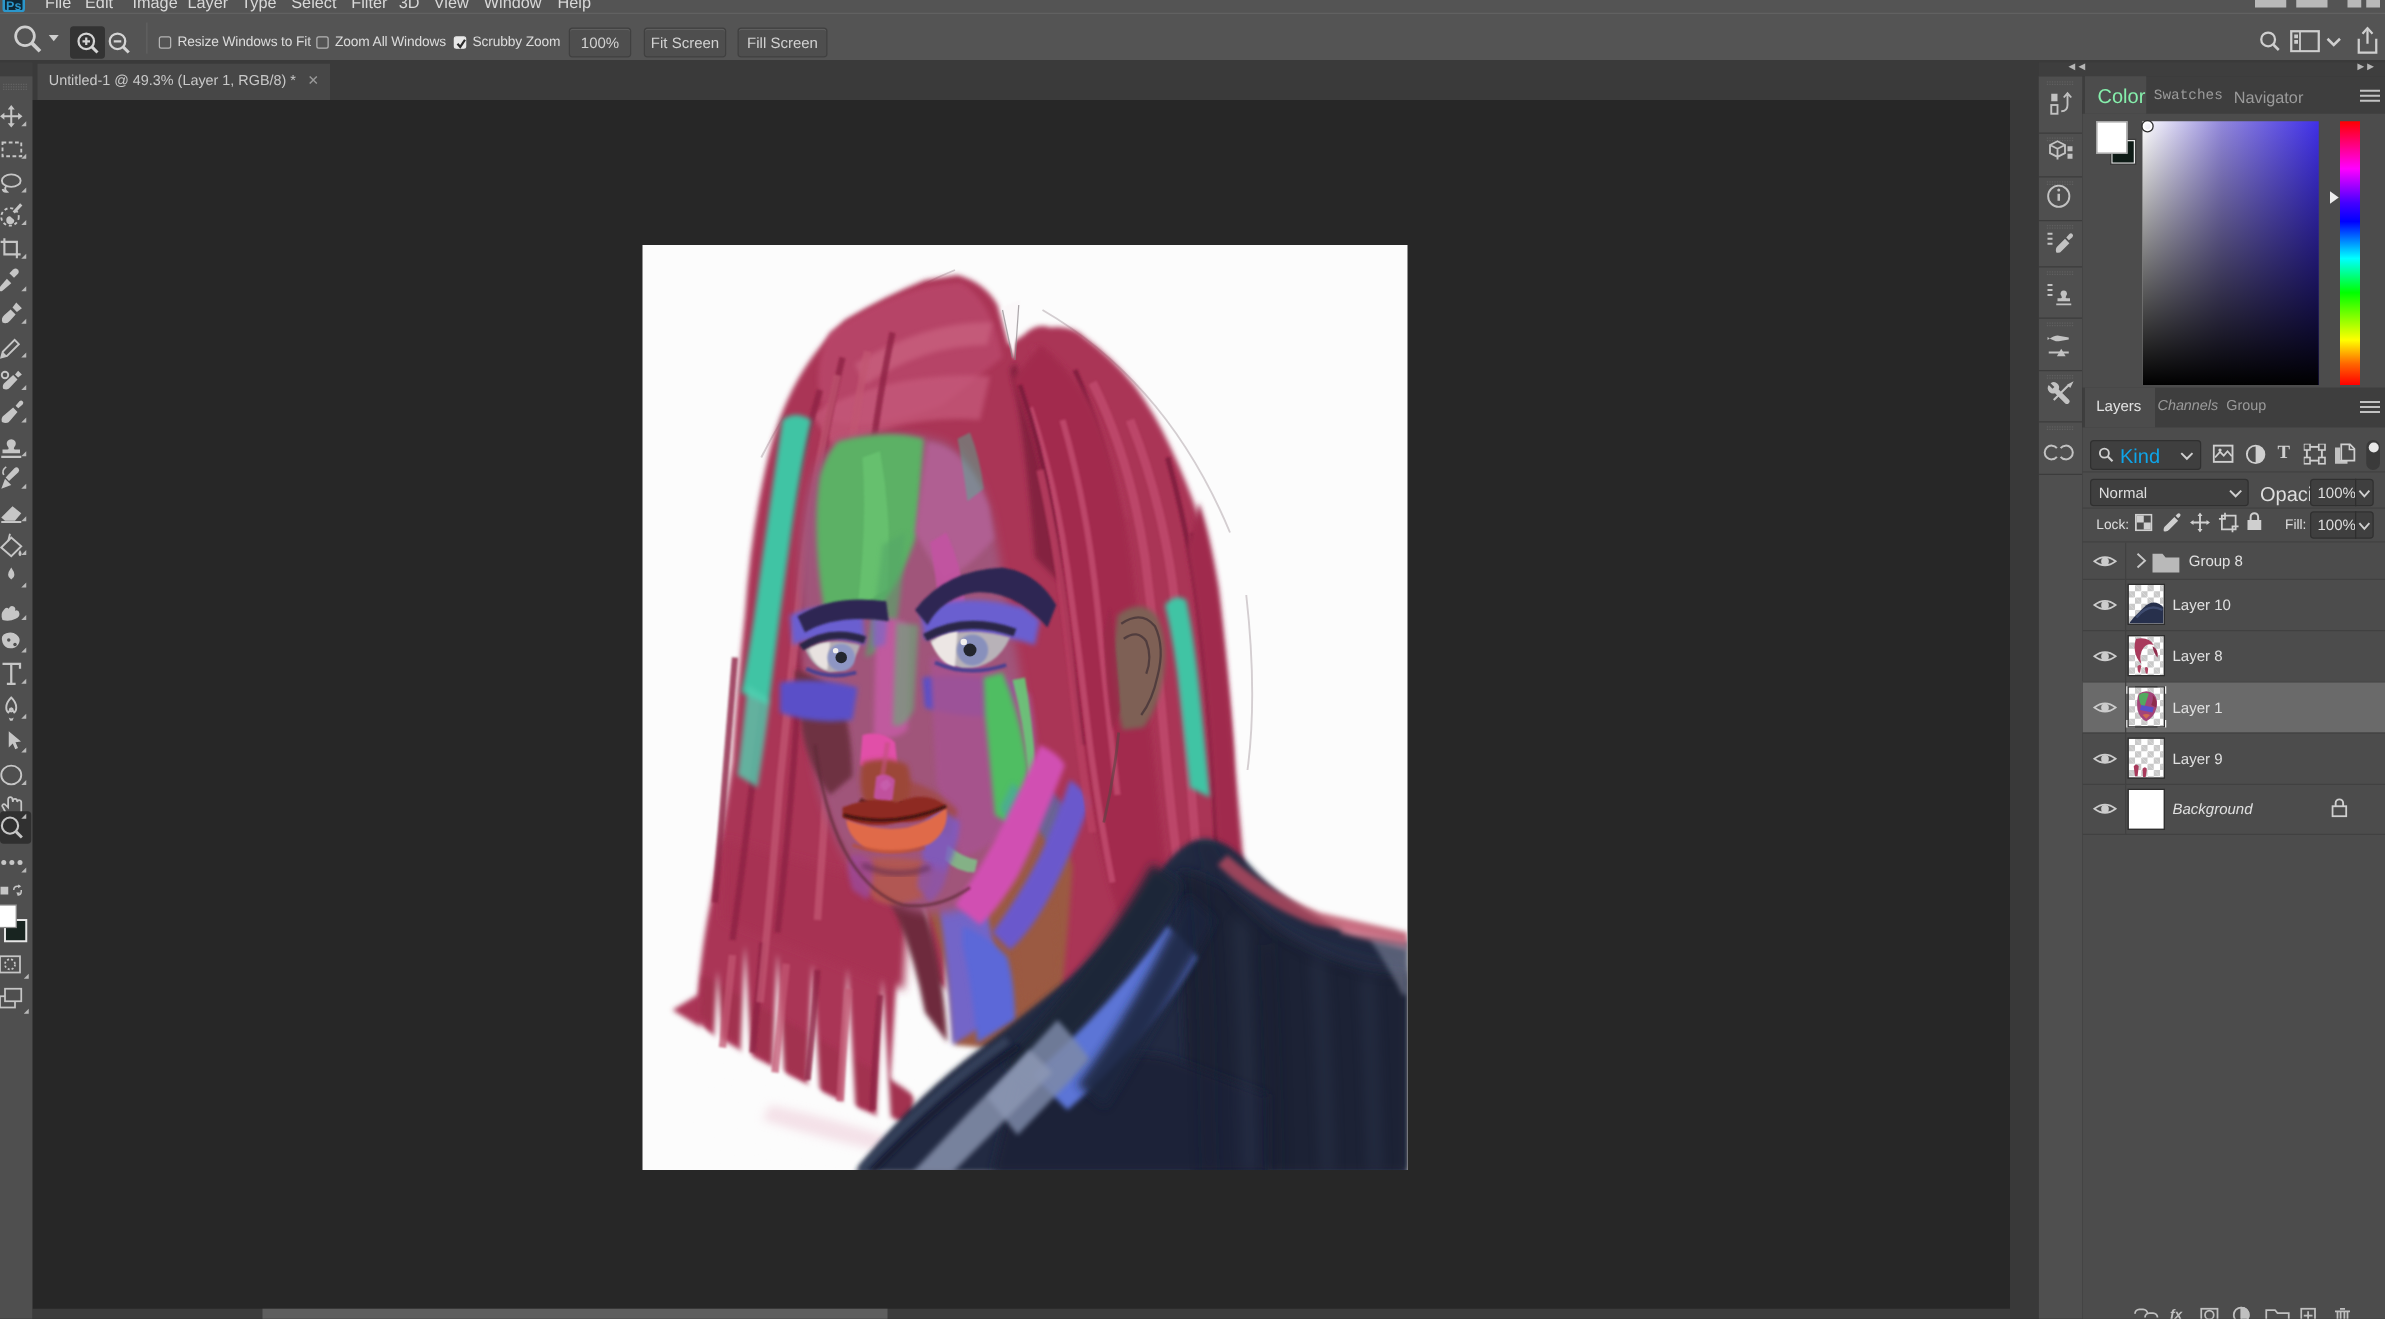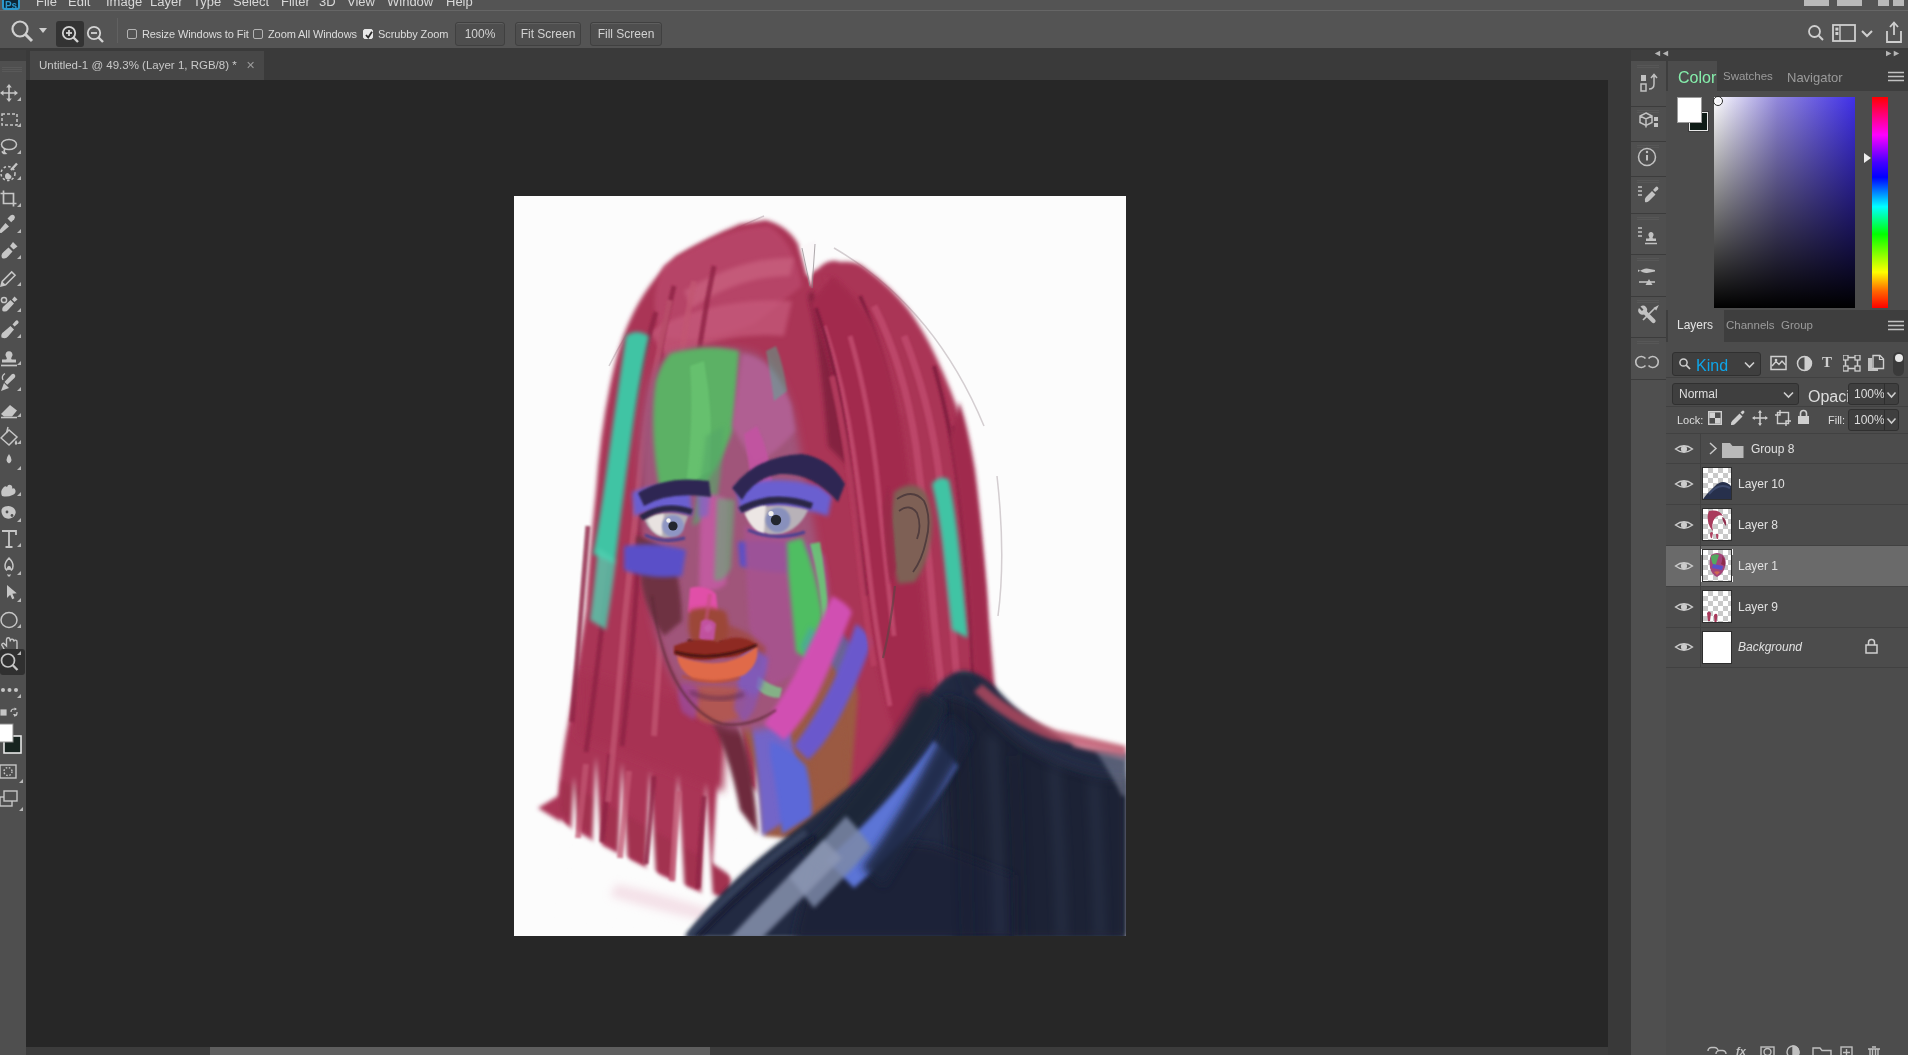--- a/index.html
+++ b/index.html
@@ -343,39 +343,39 @@
 </div>
 <div id="paneltopstrip" class="abs">
     <span style="position:absolute;left:22px;top:-2px;color:#b5b5b5;font-size:9px;letter-spacing:-1px;">◄◄</span>
     <span style="position:absolute;right:8px;top:-2px;color:#b5b5b5;font-size:9px;letter-spacing:-1px;">►►</span>
   </div>
 <div id="panels" class="abs">
 
   <div class="abs" style="left:0;top:30px;width:242px;height:219px;background:#4c4c4c;"></div>
   <div class="abs" style="left:2px;top:0;width:49px;height:30px;background:#4c4c4c;"></div>
   <span class="abs" style="left:12px;top:8px;font-size:16px;color:#86efac;">Color</span>
-  <span class="abs" style="left:57px;top:9px;font-size:11.5px;color:#9b9b9b;">Swatches</span>
+  <span class="abs" style="left:57px;top:9px;font-size:11.5px;color:#9b9b9b;font-family:Liberation Mono, monospace;">Swatches</span>
   <span class="abs" style="left:121px;top:9px;font-size:13px;color:#9b9b9b;">Navigator</span>
   <svg class="abs" style="left:222px;top:10px" width="16" height="11">
       <path d="M0 1.5 h16 M0 5.5 h16 M0 9.5 h16" stroke="#c2c2c2" stroke-width="1.6"></path>
     </svg>
 
   <div class="abs" style="left:23px;top:51px;width:19px;height:19px;background:#0e1b16;border:1.5px solid #e8e8e8;outline:1px solid #3c3c3c;"></div>
   <div class="abs" style="left:11px;top:36px;width:25px;height:26px;background:#ffffff;border:1px solid #9a9a9a;"></div>
 
   <div class="abs" style="left:48px;top:36px;width:141px;height:211px;background:linear-gradient(to bottom, rgba(0,0,0,0) 0%, #000 100%), linear-gradient(to right, #ffffff 0%, #9288dc 45%, #4030e8 100%);"></div>
   <div class="abs" style="left:47px;top:35px;width:10px;height:10px;border:1.5px solid #2e2e2e;border-radius:50%;box-shadow:inset 0 0 0 1.5px #ffffff;"></div>
 
   <div class="abs" style="left:206px;top:36px;width:16px;height:211px;background:linear-gradient(to bottom,#ff0000 0%,#ff00ff 18%,#4400ff 31%,#0000ff 38%,#00ffff 52%,#00ff00 65%,#ffff00 83%,#ff6600 92%,#ff0000 100%);"></div>
   <div class="abs" style="left:198px;top:92px;width:0;height:0;border-left:7px solid #eeeeee;border-top:5px solid transparent;border-bottom:5px solid transparent;"></div>
 
   <div class="abs" style="left:0;top:281px;width:242px;height:713px;background:#4c4c4c;"></div>
   <div class="abs" style="left:2px;top:249px;width:56px;height:32px;background:#4c4c4c;"></div>
   <span class="abs" style="left:11px;top:257px;font-size:12px;color:#e3e3e3;">Layers</span>
-  <span class="abs" style="left:60px;top:258px;font-size:11.5px;color:#9b9b9b;">Channels</span>
+  <span class="abs" style="left:60px;top:258px;font-size:11.5px;color:#9b9b9b;font-style:italic;">Channels</span>
   <span class="abs" style="left:115px;top:258px;font-size:11.5px;color:#9b9b9b;">Group</span>
   <svg class="abs" style="left:222px;top:259px" width="16" height="11">
       <path d="M0 1.5 h16 M0 5.5 h16 M0 9.5 h16" stroke="#c2c2c2" stroke-width="1.6"></path>
     </svg>
 
   <div class="abs" style="left:6px;top:291px;width:89px;height:24px;border:1px solid #303030;border-radius:3px;background:#3f3f3f;"></div>
   <svg class="abs" style="left:12px;top:296px" width="14" height="14">
       <circle cx="5.5" cy="5.5" r="3.6" fill="none" stroke="#cfcfcf" stroke-width="1.5"></circle>
       <line x1="8.2" y1="8.2" x2="12" y2="12" stroke="#cfcfcf" stroke-width="1.7"></line>
     </svg>

